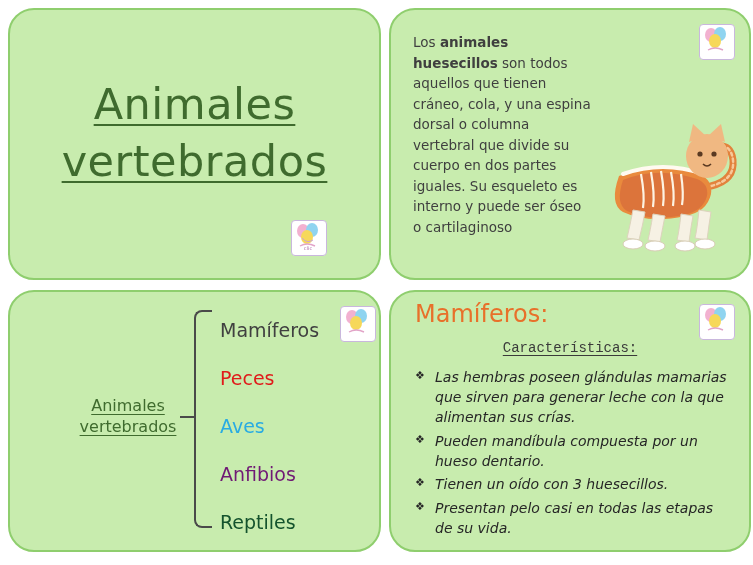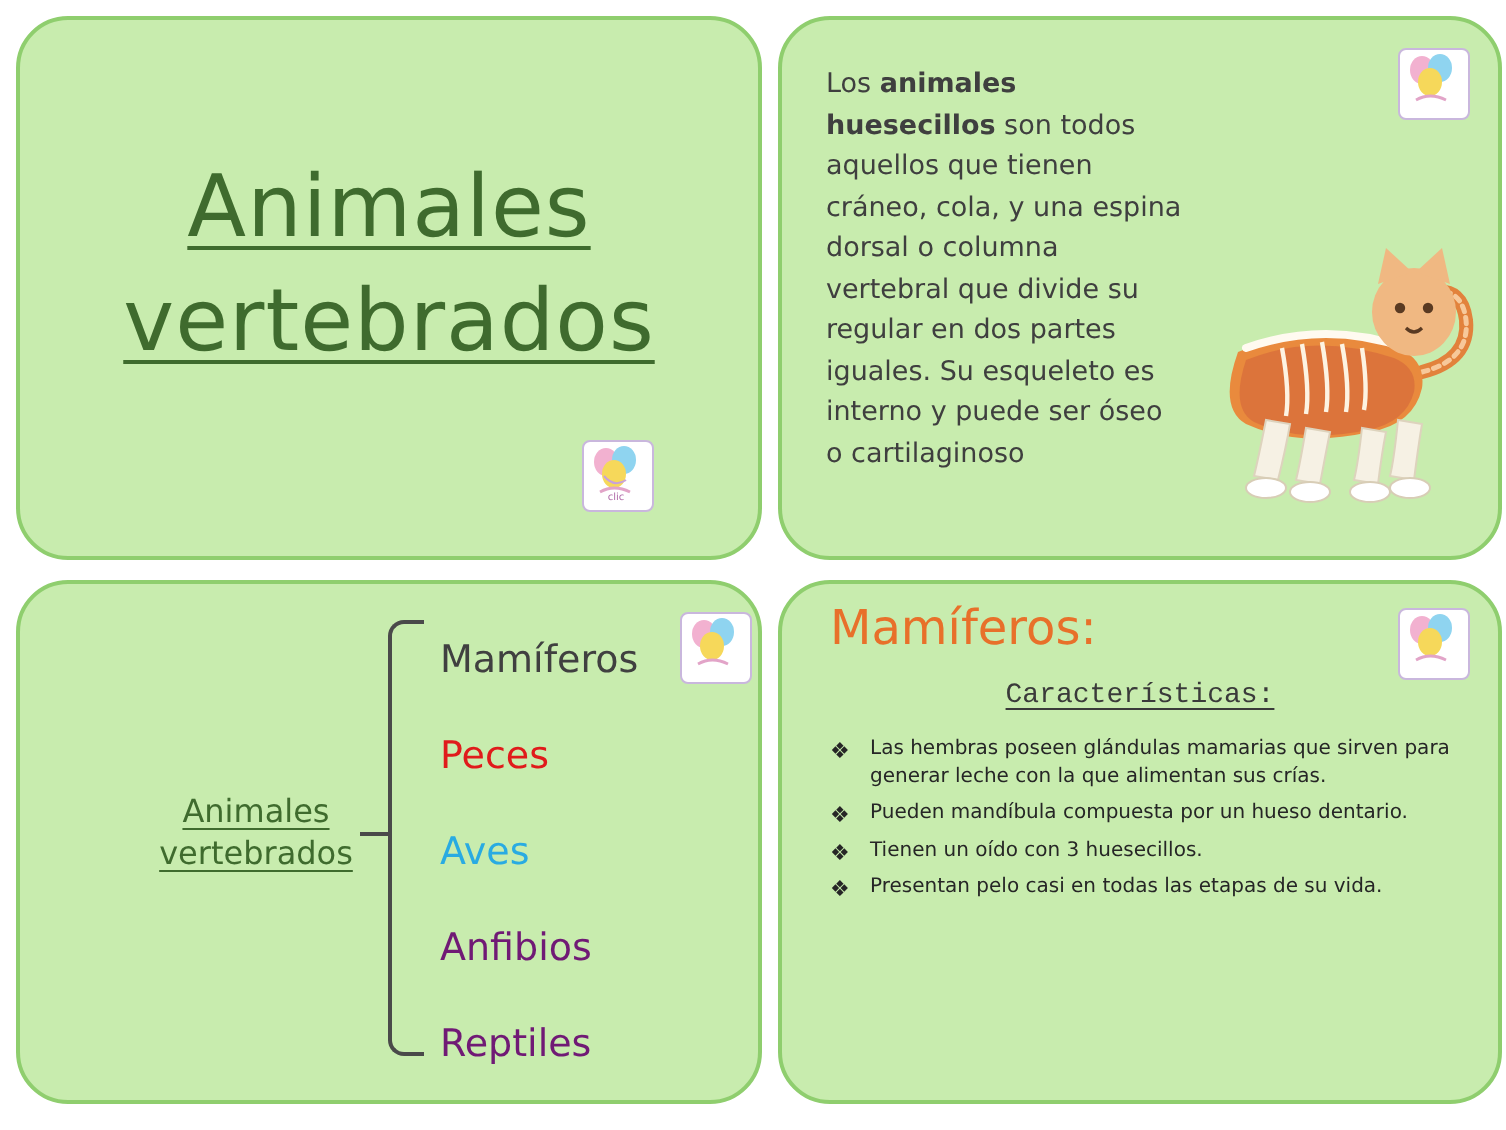--- a/index.html
+++ b/index.html
@@ -161,22 +161,23 @@
   }
   .m-list {
     position: absolute;
     left: 22px;
     right: 16px;
     top: 76px;
     margin: 0;
     padding: 0;
     list-style: none;
     color: #262626;
-    font-size: 10px;
+    font-size: 14px;
     line-height: 1.42;
+    font-style: italic;
   }
   .m-list li {
     position: relative;
     padding-left: 22px;
     margin-bottom: 4px;
   }
   .m-list li::before {
     content: "\2756";
     position: absolute;
     left: 2px;
@@ -203,21 +204,21 @@
         <ellipse cx="15" cy="16" rx="6" ry="7" fill="#f6d85a"></ellipse>
         <path d="M10 17 q5 6 11 2" stroke="#c9a2d8" stroke-width="1" fill="none"></path>
         <path d="M8 25 q7 -4 15 0" stroke="#e2a4c8" stroke-width="1.4" fill="none"></path>
         <text x="16" y="29" font-size="5" fill="#b06aa8" text-anchor="middle" font-family="DejaVu Sans">clic</text>
       </svg>
     </span>
   </div>
 
   <div class="card card-desc">
     <div class="desc-text">
-      <span>Los </span><b>animales huesecillos</b><span> son todos aquellos que tienen cráneo, cola, y una espina dorsal o columna vertebral que divide su regular en dos partes iguales. Su esqueleto es interno y puede ser óseo o cartilaginoso</span>
+      <span>Los </span><b>animales huesecillos</b><span> son todos aquellos que tienen cráneo, cola, y una espina dorsal o columna vertebral que divide su cuerpo en dos partes iguales. Su esqueleto es interno y puede ser óseo o cartilaginoso</span>
     </div>
 
     <div class="cat-wrap">
       <svg width="180" height="150" viewBox="0 0 180 150">
 
         <path d="M150 72 q24 -6 22 -26 q-2 -16 -16 -14" stroke="#e2823c" stroke-width="7" fill="none" stroke-linecap="round"></path>
         <path d="M150 72 q24 -6 22 -26 q-2 -16 -16 -14" stroke="#f7c89a" stroke-width="2.5" fill="none" stroke-linecap="round" stroke-dasharray="3 3"></path>
 
         <path d="M58 62 q36 -16 80 -2 q14 6 12 20 q-4 18 -26 22 q-36 8 -62 -4 q-14 -8 -4 -36 z" fill="#e98a3d"></path>
         <path d="M62 66 q34 -14 74 -1 q12 5 10 17 q-4 15 -23 19 q-33 7 -57 -4 q-12 -7 -4 -31 z" fill="#d2623a" opacity="0.55"></path>
@@ -270,21 +271,21 @@
       <span>vertebrados</span>
     </div>
     <div class="bracket-stem"></div>
     <div class="bracket"></div>
 
     <div class="list-items">
       <div class="li" style="color:#404040">Mamíferos</div>
       <div class="li" style="color:#e01b1b">Peces</div>
       <div class="li" style="color:#29abe2">Aves</div>
       <div class="li" style="color:#701a75">Anfibios</div>
-      <div class="li" style="color:#701a75">Reptiles</div>
+      <div class="li" style="color:#14532d">Reptiles</div>
     </div>
 
     <span class="logo logo-c3">
       <svg width="32" height="32" viewBox="0 0 32 32">
         <ellipse cx="11" cy="10" rx="6" ry="7" fill="#f2b1d0"></ellipse>
         <ellipse cx="20" cy="9" rx="6" ry="7" fill="#8fd4f0"></ellipse>
         <ellipse cx="15" cy="16" rx="6" ry="7" fill="#f6d85a"></ellipse>
         <path d="M8 25 q7 -4 15 0" stroke="#e2a4c8" stroke-width="1.4" fill="none"></path>
       </svg>
     </span>

